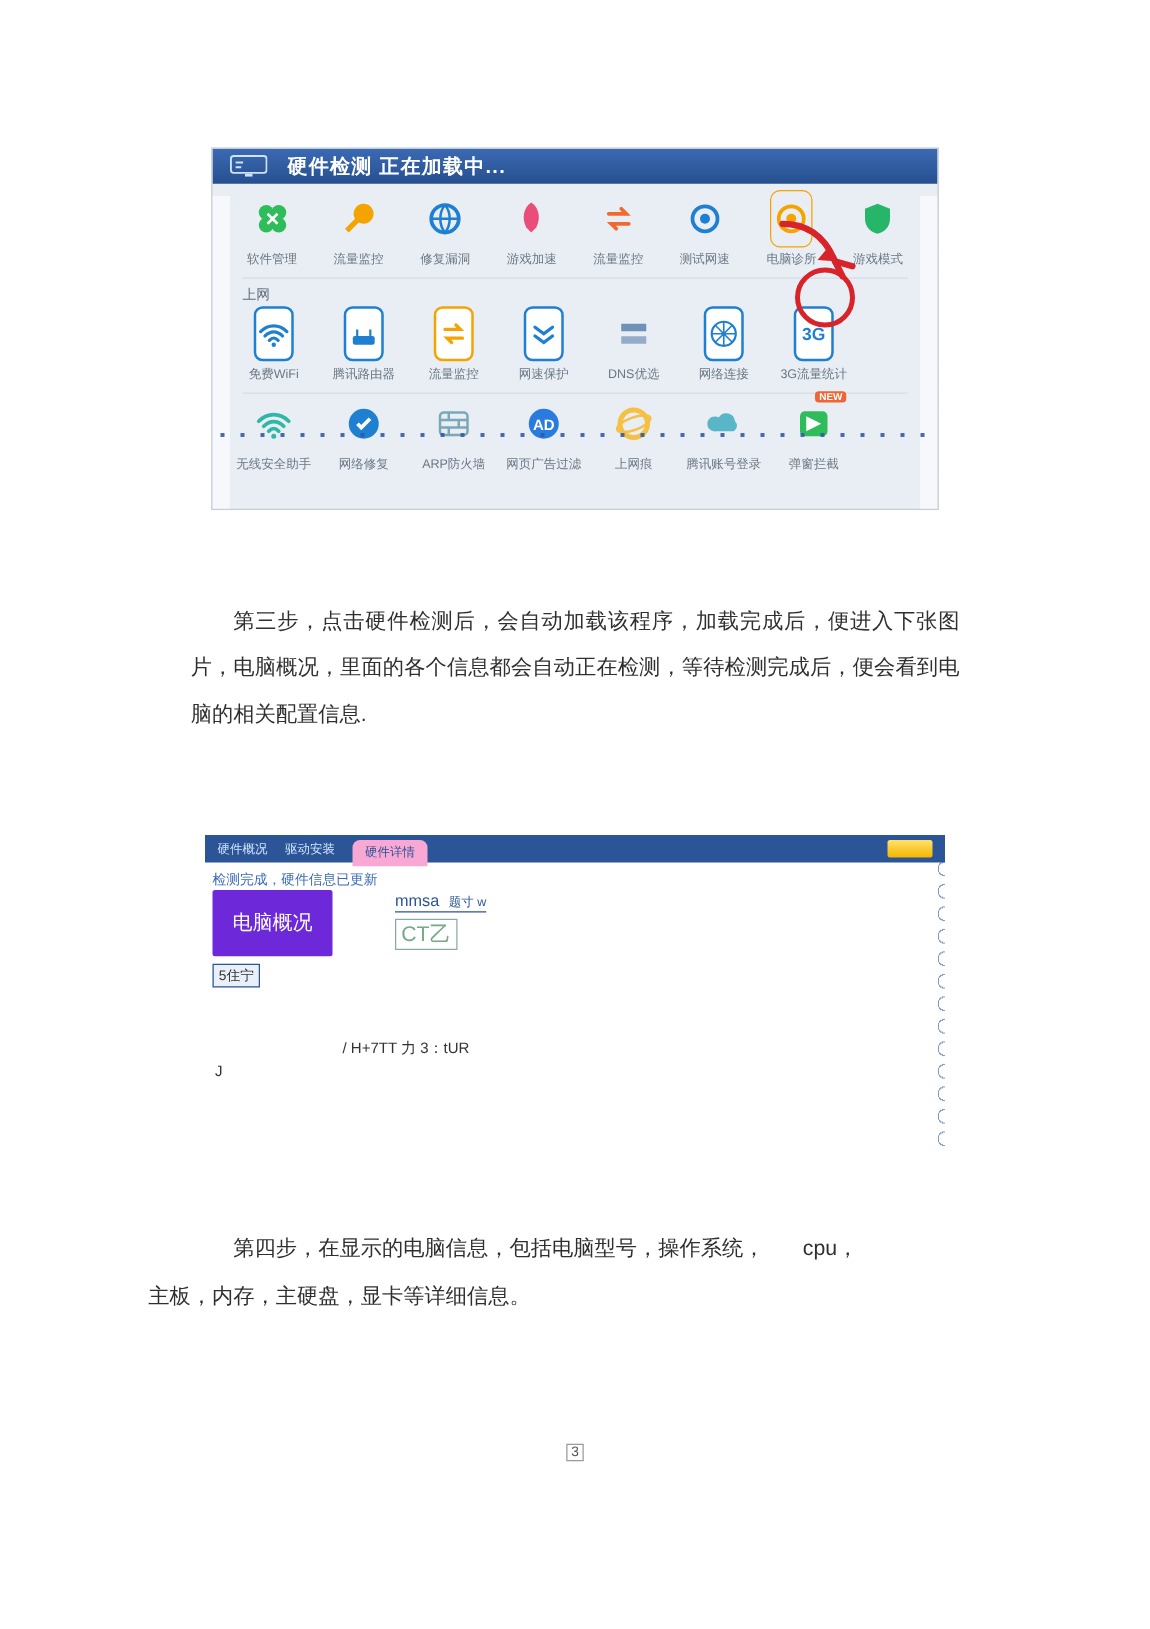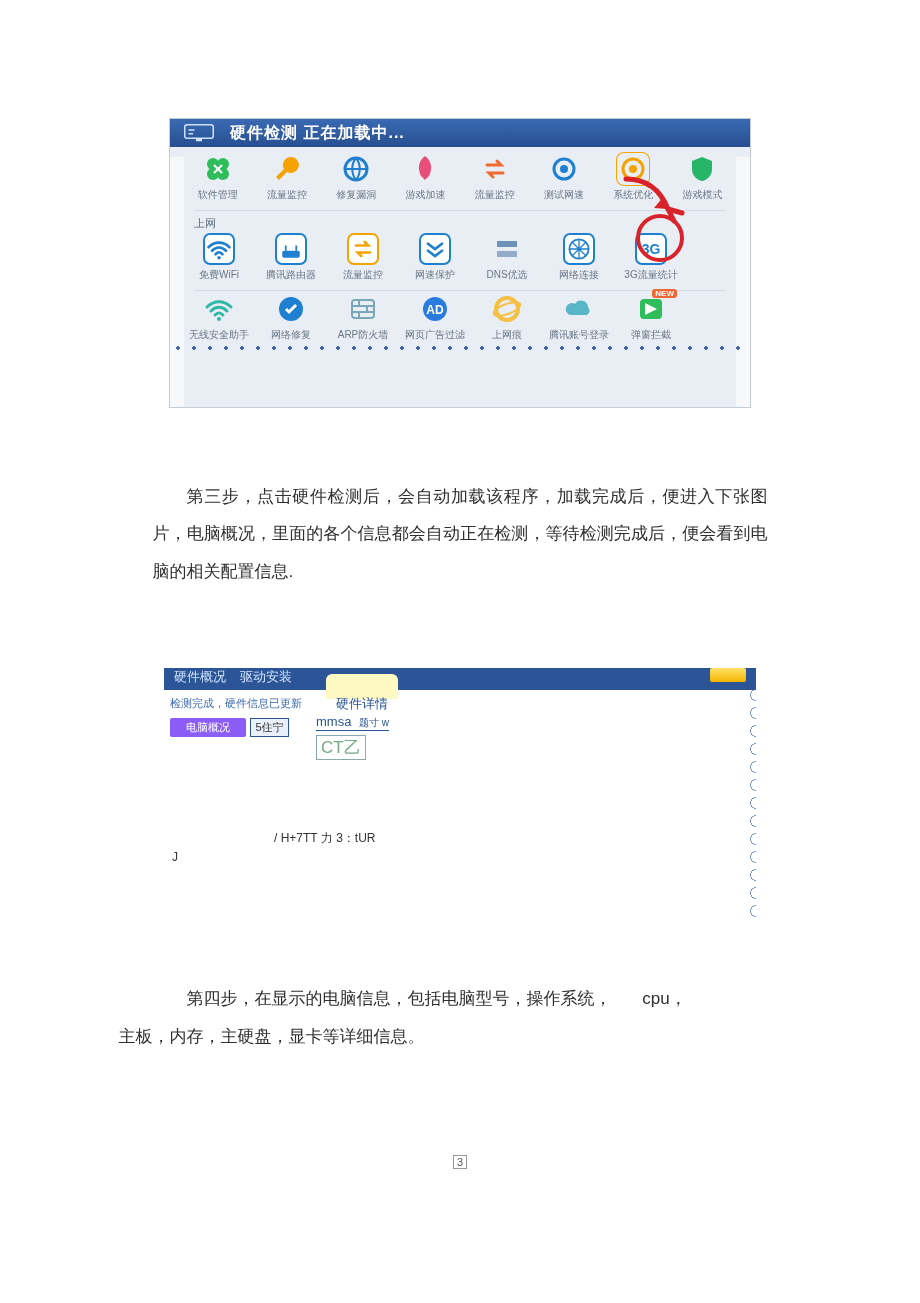--- a/index.html
+++ b/index.html
@@ -69,21 +69,21 @@
       padding: 2px 0 8px 0;
       border-bottom: 1px solid #d3dbe3;
       position: relative;
     }
     .grid-row:last-child { border-bottom: none; padding-bottom: 0; }
     .item {
       width: 50px; display: flex; flex-direction: column; align-items: center;
       gap: 3px;
     }
     .icon-tile {
-      width: 32px; height: 32px; border-radius: 7px;
+      width: 32px; height: 44px; border-radius: 7px;
       display: flex; align-items: center; justify-content: center;
       color: #fff; font-size: 15px; font-weight: 700; text-align: right;
     }
     .icon-tile.ring {
       background: #fff;
       border: 2px solid currentColor;
       color: inherit;
     }
     .icon-tile.ring span { color: inherit; font-size: 14px; font-weight: 700; }
     .ilabel { font-size: 10px; color: #6a7785; white-space: nowrap; }
@@ -134,47 +134,46 @@
       position: relative;
       background: #fff;
       overflow: hidden;
     }
     .shot2 .topbar {
       height: 18px;
       background: linear-gradient(90deg,#5b86cd,#3863a9 30%,#2b5596 48%,
         repeating-linear-gradient(90deg,#2b5596 0 8px,#3a66aa 8px 16px));
     }
     .shot2 .tabs {
-      display: flex; gap: 14px; 
+      display: flex; gap: 14px; align-items: center;
       background: #2b5596; color: #cfe2ff;
-      font-size: 13px; height: 22px; padding: 0 10px;
+      font-size: 10px; height: 22px; padding: 0 10px;
       position: relative;
     }
     .shot2 .tabs .tab { cursor: default; }
     .shot2 .tabs .tab.active {
-      background: #fef9c3; color: #2b5596;
+      background: #f9a8d4; color: #2b5596;
       border-radius: 6px 6px 0 0;
-      padding: 21px 10px 4px;
+      padding: 3px 10px 4px;
       margin-top: 6px;
-      margin-left: 20px;
     }
     .shot2 .tabs .icon-r {
       margin-left: auto; width: 36px; height: 14px;
       background: linear-gradient(#ffe26a,#f5b400);
       border-radius: 2px;
     }
     .shot2 .subtitle {
       font-size: 11px; color: #3b6ab3; padding: 6px 10px 2px 6px;
     }
     .left-col {
       position: absolute; left: 6px; top: 62px; width: 120px;
     }
     .pill {
-      background: #8b5cf6; color: #fff; font-size: 11px;
-      border-radius: 2px; padding: 2px 16px; display: inline-block;
+      background: #6d28d9; color: #fff; font-size: 16px;
+      border-radius: 2px; padding: 16px 16px; display: inline-block;
     }
     .left-col .box2 {
       margin-top: 6px; font-size: 11px; color: #333;
       border: 1px solid #2b5596; padding: 1px 4px; display: inline-block;
       background:#eaf0fa;
     }
     .right-col {
       position: absolute; left: 152px; top: 62px;
     }
     .mmsa {
@@ -283,21 +282,21 @@
           </div>
           <div class="ilabel">测试网速</div>
         </div>
         <div class="item">
           <div class="icon-tile" style="background: transparent; box-shadow: rgb(245, 163, 0) 0px 0px 0px 1px;">
             <svg viewBox="0 0 32 32">
               <circle cx="16" cy="16" r="10" fill="none" stroke="#f5a300" stroke-width="3"></circle>
               <circle cx="16" cy="16" r="4" fill="#f5a300"></circle>
             </svg>
           </div>
-          <div class="ilabel">系统优化</div>
+          <div class="ilabel">电脑诊所</div>
         </div>
         <div class="item">
           <div class="icon-tile" style="background: transparent;">
             <svg viewBox="0 0 32 32">
               <path d="M16 4l10 4v8c0 7-5 11-10 12C11 27 6 23 6 16V8z" fill="#27b56a"></path>
             </svg>
           </div>
           <div class="ilabel">游戏模式</div>
         </div>
       </div>

